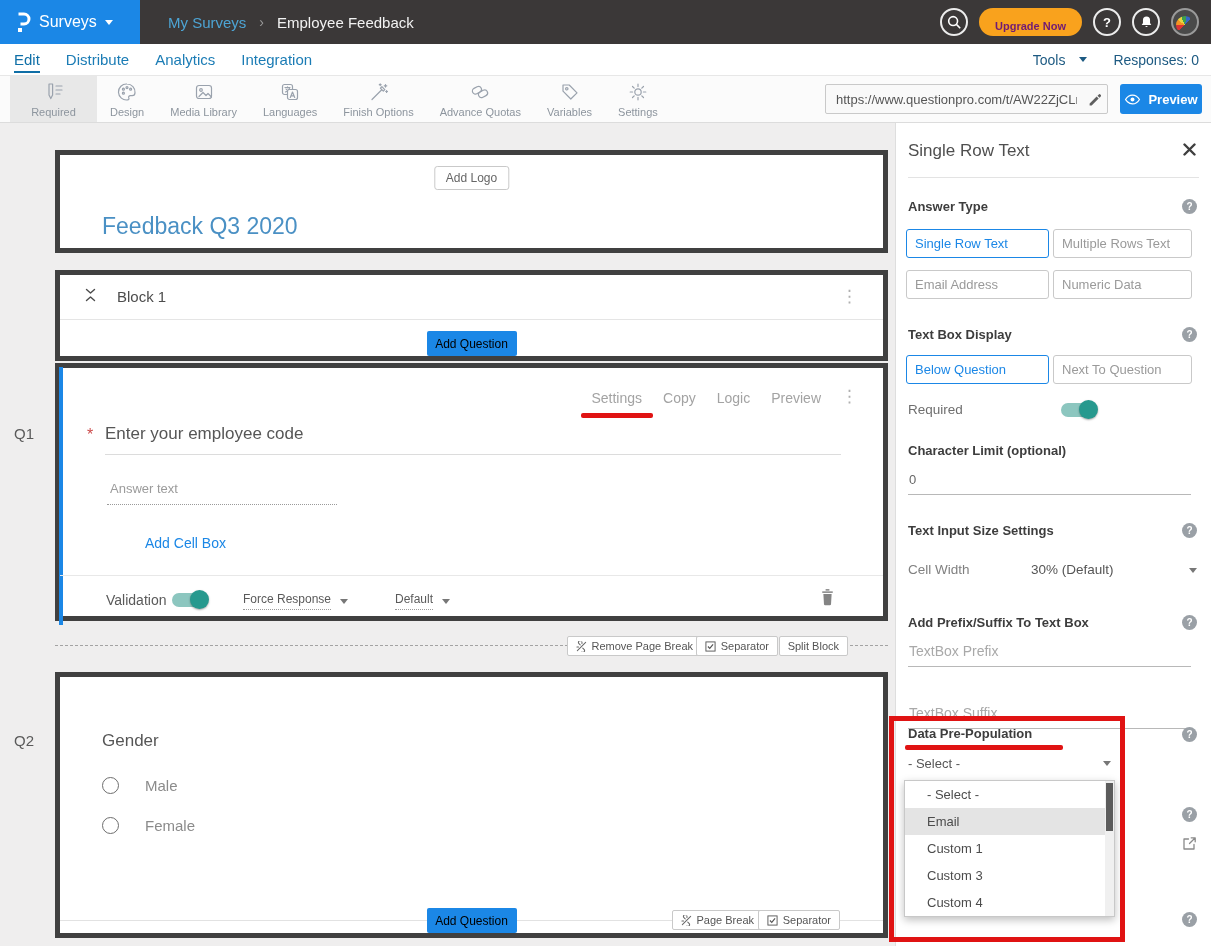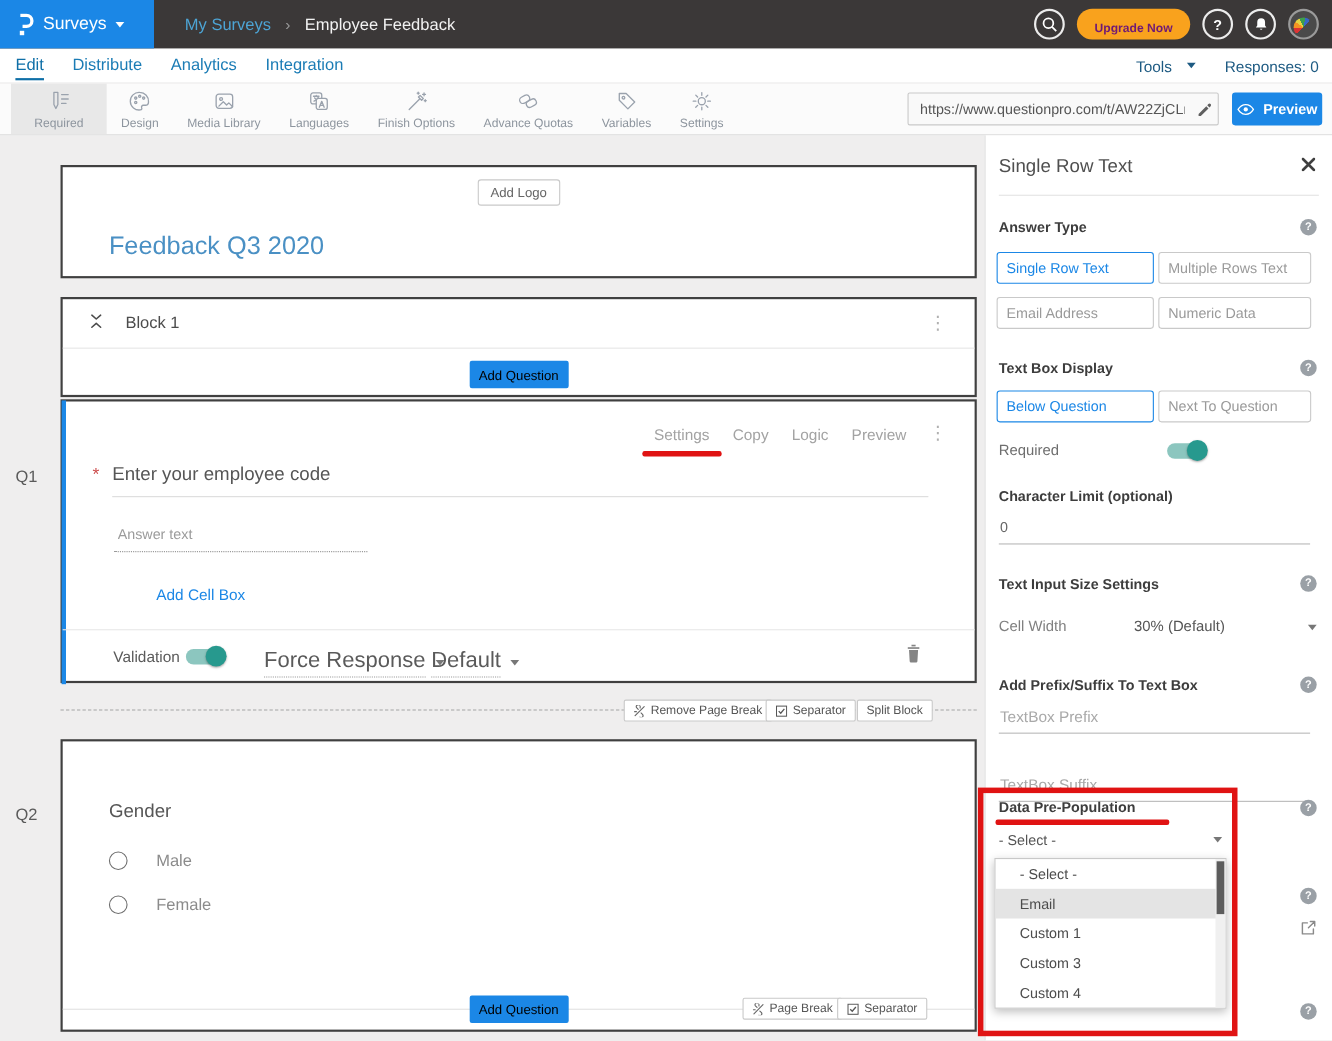--- a/index.html
+++ b/index.html
@@ -41,21 +41,21 @@
   .tb-item{display:flex;flex-direction:column;align-items:center;justify-content:center;gap:3px;padding:0 13px;cursor:pointer}
   .tb-item.active{background:#e8e8e8;width:87px}
   .tb-label{font-size:11px;color:#8d959e;white-space:nowrap}
   .tb-icon{height:22px;display:flex;align-items:center}
   .url-box{position:absolute;left:825px;top:8px;width:283px;height:30px;border:1px solid #c9c9c9;background:#f9f9f9;border-radius:2px;display:flex;align-items:center}
   .url-input{flex:1;border:none;background:transparent;font-size:13px;color:#555;padding:0 4px 0 10px;outline:none;min-width:0;font-family:"Liberation Sans",sans-serif}
   .url-edit{width:26px;display:flex;align-items:center;justify-content:center;cursor:pointer}
   .preview-btn{position:absolute;left:1120px;top:8px;width:82px;height:30px;background:#1b87e6;border:none;border-radius:3px;color:#fff;font-size:13px;font-weight:bold;display:flex;align-items:center;justify-content:center;gap:7px;cursor:pointer}
 
   
-  .card{position:absolute;background:#fff;border:2px solid #404040}
+  .card{position:absolute;background:#fff;border:5px solid #404040}
   .q-gutter{position:absolute;font-size:15px;color:#5a5a5a}
   .title-card{left:55px;top:150px;width:833px;height:103px}
   .add-logo-btn{position:absolute;left:50%;transform:translateX(-50%);top:11px;padding:4px 11px;background:#fff;border:1px solid #c9c9c9;border-radius:3px;font-size:12px;color:#666;cursor:pointer}
   .survey-title{position:absolute;left:42px;top:58px;font-size:23px;color:#4a90c4;cursor:text}
 
   .block-card{left:55px;top:270px;width:833px;height:91px}
   .block-head{position:absolute;left:0;top:0;width:100%;height:45px;border-bottom:1px solid #e5e5e5}
   .collapse-ic{position:absolute;left:25px;top:13px;cursor:pointer}
   .block-name{position:absolute;left:57px;top:13px;font-size:15px;color:#4c4c4c}
   .vdots{color:#b0b0b0;font-size:17px;line-height:1;cursor:pointer}
@@ -77,21 +77,21 @@
   .answer-input{position:absolute;left:47px;top:113px;width:230px;border:none;border-bottom:1px dotted #9a9a9a;background:transparent;font-size:13px;color:#777;padding:0 3px 8px;outline:none;font-family:"Liberation Sans",sans-serif}
   .answer-input::placeholder{color:#9b9b9b}
   .add-textbox{position:absolute;left:85px;top:167px;font-size:14px;color:#1b87e6;cursor:pointer}
   .q-footer-line{position:absolute;left:0;right:0;top:207px;height:1px;background:#e8e8e8}
   .q-footer{position:absolute;left:0;right:0;top:208px;height:50px}
   .validation-label{position:absolute;left:46px;top:16px;font-size:14px;color:#5a5a5a}
   .toggle{width:35px;height:14px;background:#8cc6bf;border-radius:7px;position:relative;cursor:pointer}
   .toggle::after{content:"";position:absolute;right:-2px;top:-3px;width:19px;height:19px;border-radius:50%;background:#27998e;box-shadow:0 1px 2px rgba(0,0,0,.35)}
   .q-footer .toggle{position:absolute;left:112px;top:17px}
   .mini-select{position:absolute;top:16px;display:flex;align-items:center;gap:9px;cursor:pointer}
-  .mini-select .lbl{font-size:20px;color:#5a5a5a;border-bottom:1px dotted #9a9a9a;padding-bottom:3px}
+  .mini-select .lbl{font-size:12px;color:#5a5a5a;border-bottom:1px dotted #9a9a9a;padding-bottom:3px}
   .fr-select{left:183px}
   .def-select{left:335px}
   .trash{position:absolute;right:48px;top:12px;cursor:pointer}
 
   
   .pb-row{position:absolute;left:55px;top:636px;width:833px;height:20px}
   .pb-line{position:absolute;left:0;right:0;top:9px;border-top:1px dashed #a3a3a3}
   .pill-btn{position:absolute;top:0;height:20px;background:#fff;border:1px solid #c9c9c9;border-radius:2px;display:flex;align-items:center;gap:5px;padding:0 8px;font-size:11px;color:#555;cursor:pointer;white-space:nowrap}
   .pb-remove{right:186px}
   .pb-sep{right:110px}

